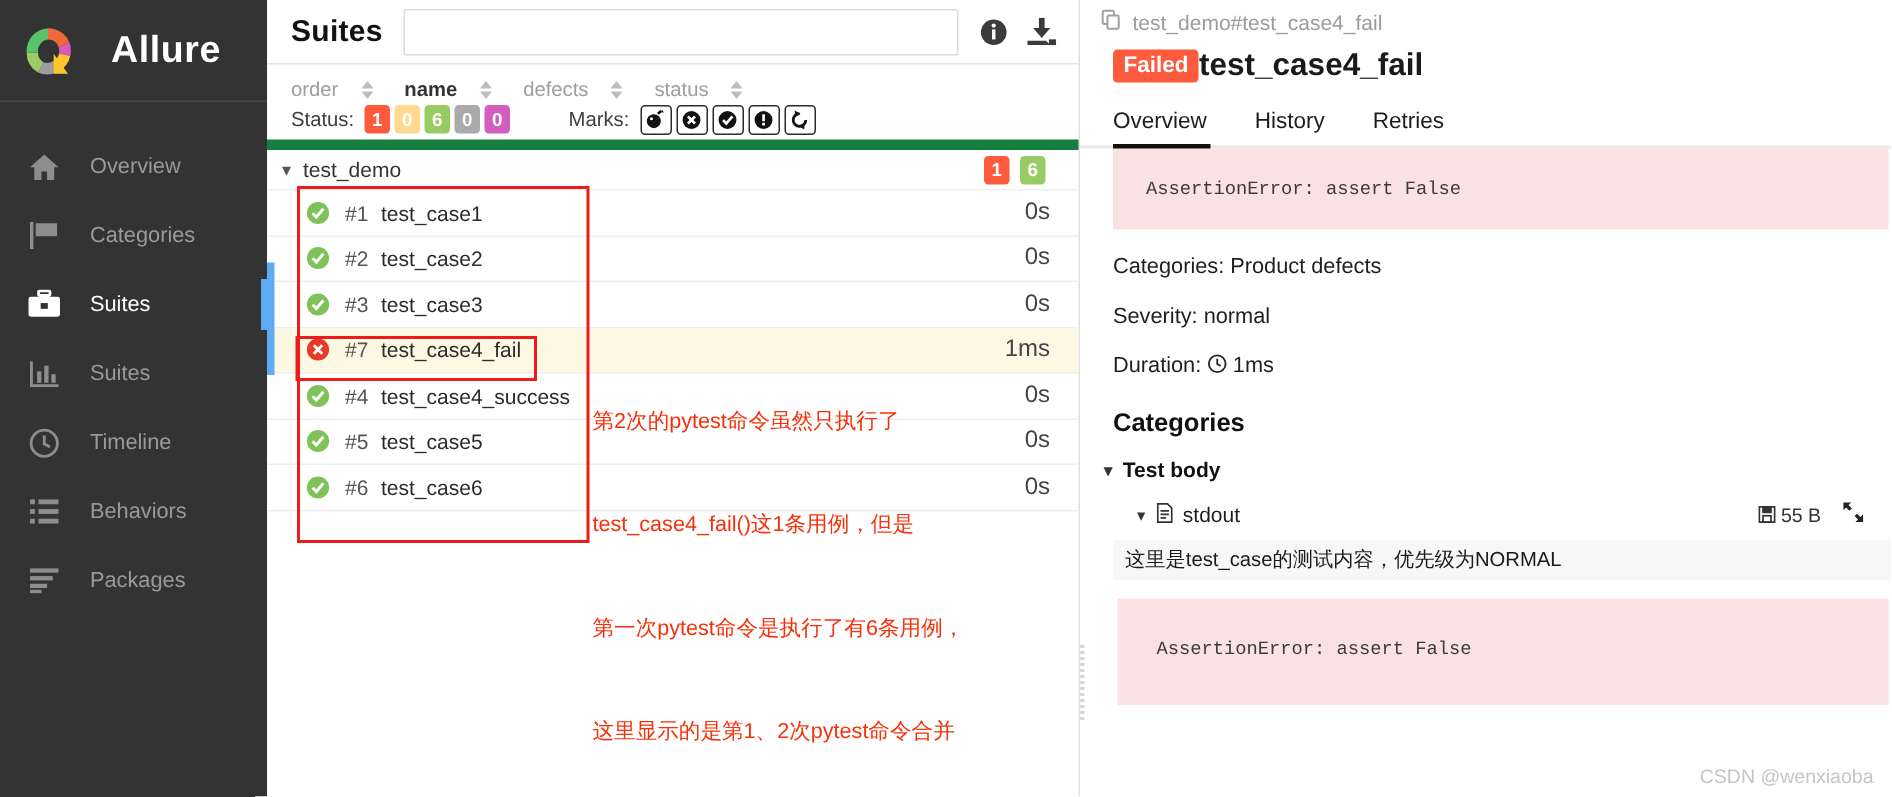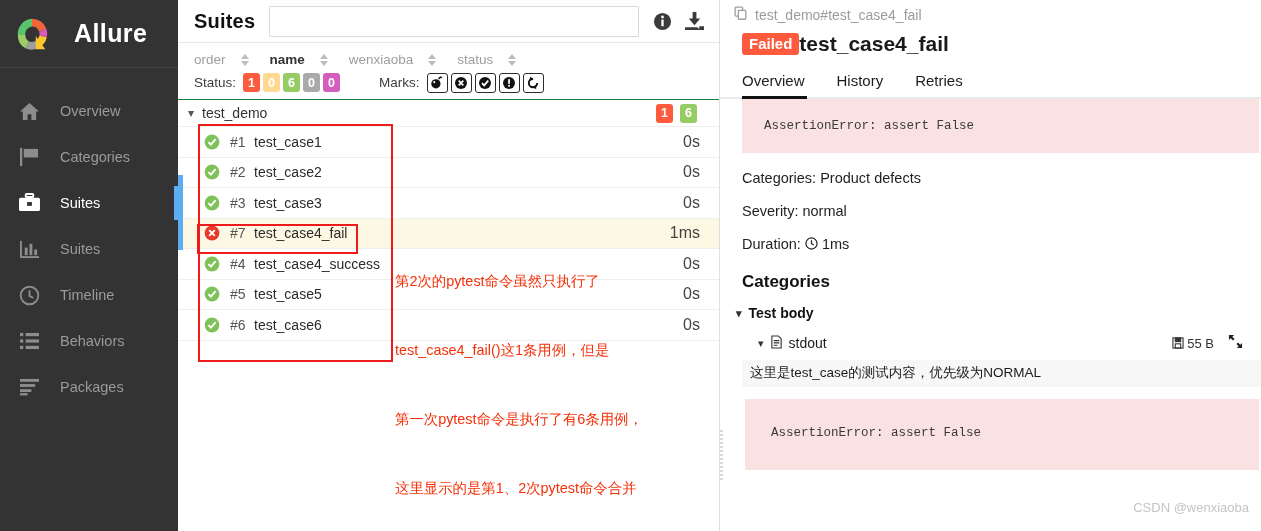--- a/index.html
+++ b/index.html
@@ -84,21 +84,21 @@
   .caret::before, .caret::after {
     content: ""; position: absolute; left: 0;
     border-left: 4.5px solid transparent; border-right: 4.5px solid transparent;
   }
   .caret::before { top: 1px; border-bottom: 5px solid #bdbdbd; }
   .caret::after { bottom: 1px; border-top: 5px solid #bdbdbd; }
 
   .filterbar {
     height: 28px; display: flex; align-items: center;
     padding-left: 16px; font-size: 13.5px; color: #444;
-    border-bottom: 1px solid #15803d; padding-bottom:6px;
+    border-bottom: 7px solid #15803d; padding-bottom:6px;
   }
   .filter-label { margin-right: 7px; color: #3d3d3d; }
   .chip {
     display: inline-flex; align-items: center; justify-content: center;
     min-width: 17px; height: 19px; padding: 0 4px;
     border-radius: 3px; color: #fff; font-size: 12.5px; font-weight: bold;
     margin-right: 3px; cursor: pointer;
   }
   .marks-group { margin-left: 36px; display: flex; align-items: center; }
   .mark-btn {
@@ -196,21 +196,21 @@
   .stdout-text {
     background: #f7f7f7; margin-left: 22px; margin-top: 8px;
     padding: 4px 0 5px 8px; font-size: 13.5px; color: #1a1a1a;
   }
   .errbox2 {
     background: #fbe2e2; margin: 12px 2px 0 25px;
     padding: 27px 0 30px 26px;
     font-family: "Liberation Mono", monospace; font-size: 12.5px; color: #3a3a3a;
   }
   .watermark {
-    position: absolute; right: 12px; bottom: 16px;
+    position: absolute; right: 12px; bottom: 6px;
     color: #c5c5c5; font-size: 13px;
   }
   .rpanel-scroll {
     position: absolute; left: 0px; top: 430px;
     width: 3px; height: 50px;
     background: repeating-linear-gradient(to bottom,#d8d8d8 0 2px,transparent 2px 4px);
   }
 </style>
 </head>
 <body>
@@ -346,21 +346,21 @@
     <div class="sortbar">
       <span class="sortcol">
         <span>order</span>
         <i class="caret"></i>
       </span>
       <span class="sortcol active">
         <span>name</span>
         <i class="caret"></i>
       </span>
       <span class="sortcol">
-        <span>wenxiaoba</span>
+        <span>defects</span>
         <i class="caret"></i>
       </span>
       <span class="sortcol">
         <span>status</span>
         <i class="caret"></i>
       </span>
     </div>
 
     <div class="filterbar">
       <span class="filter-label">Status:</span>

